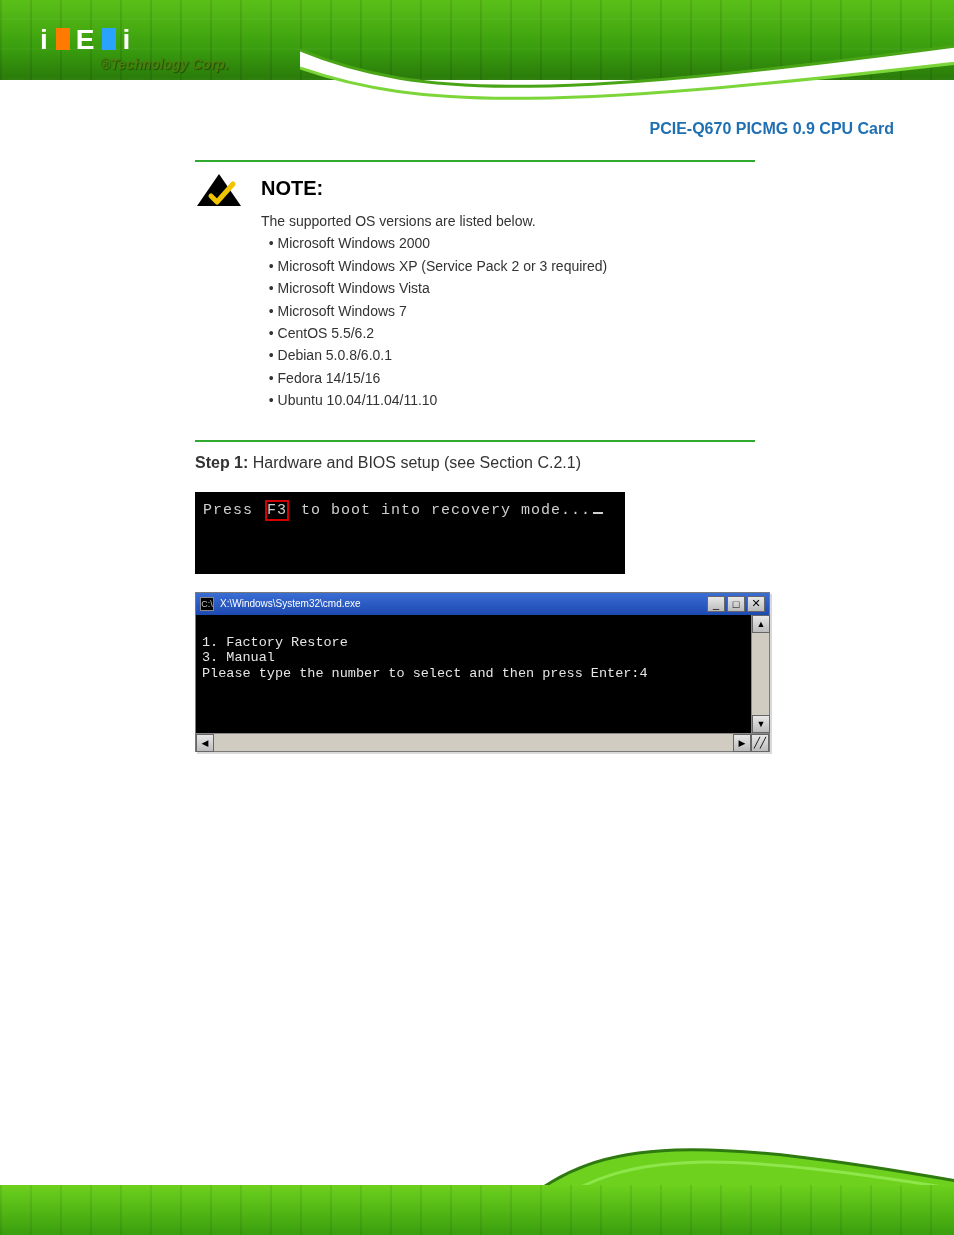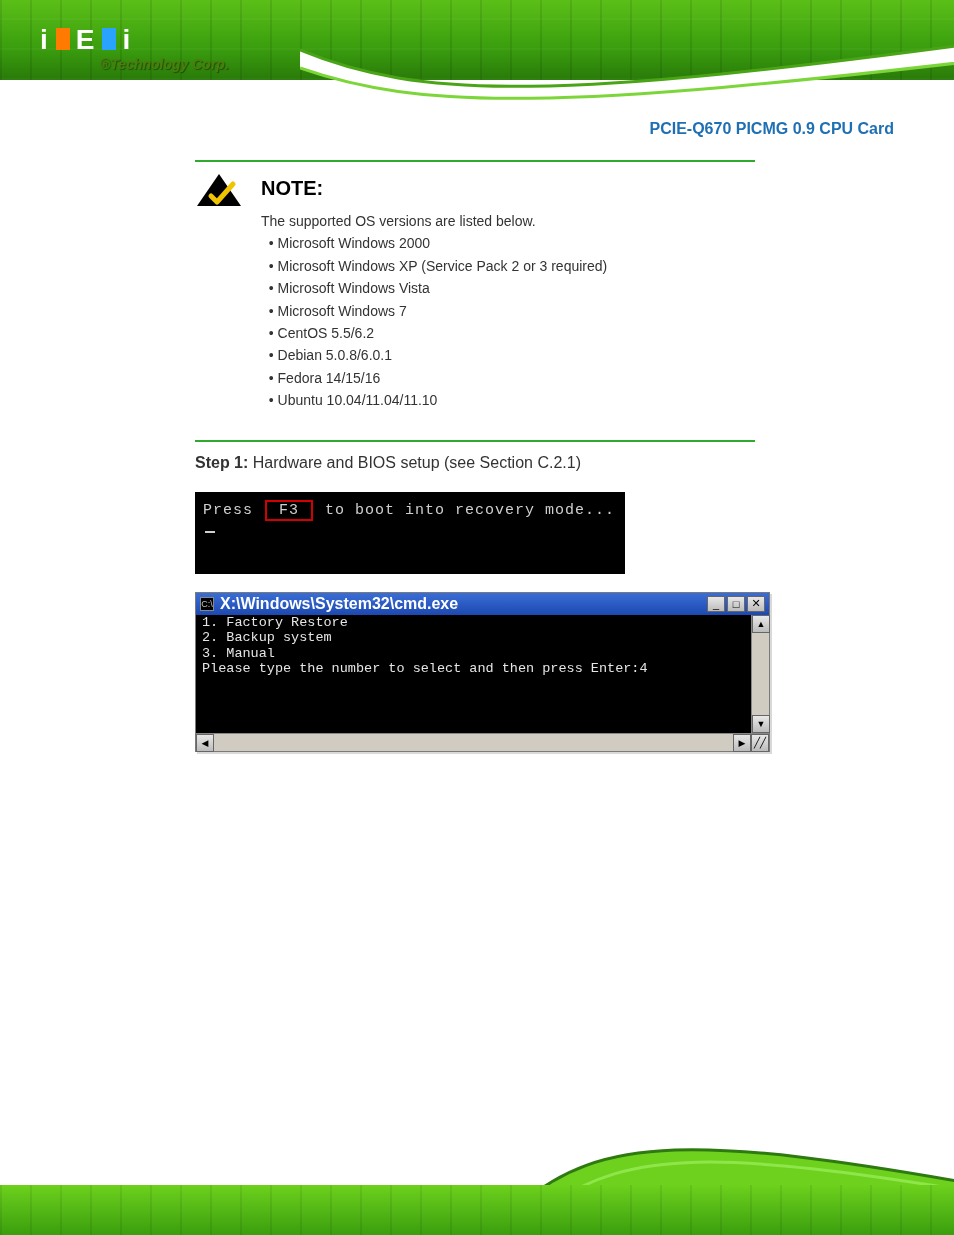--- a/index.html
+++ b/index.html
@@ -32,32 +32,32 @@
   .note-title { font-weight: bold; font-size: 20px; color: #000000; margin-bottom: 6px; }
   .hr-green-2 { height: 2px; background: #2faa2f; margin-top: 28px; margin-bottom: 6px; }
 
   .para { font-size: 14px; line-height: 1.9; color: #333; margin-top: 12px; }
   .step { font-size: 16px; line-height: 1.9; color: #333; margin-top: 6px; }
   .step b { font-weight: bold; }
 
   
   .shot1 { margin-top: 14px; width: 430px; height: 82px; background:#000; position: relative; font-family: "Courier New", monospace; color:#cfcfcf; }
   .shot1-text { position:absolute; top:8px; left:8px; font-size:15px; letter-spacing:1px; }
-  .f3box { display:inline-block; border:2px solid #d20000; padding:0 12px; margin:0 2px; color:#cfcfcf;}
+  .f3box { display:inline-block; border:2px solid #d20000; padding:0 0; margin:0 2px; color:#cfcfcf;}
   .cursor { display:inline-block; width:10px; height:2px; background:#cfcfcf; vertical-align: baseline; margin-left:2px;}
 
   
   .cmd { margin-top: 14px; width: 575px; border: 1px solid #7a7a7a; background:#d8d3c8; box-shadow: 2px 2px 0 rgba(0,0,0,.15); }
   .cmd-titlebar { height: 22px; background: linear-gradient(180deg, #3a6ed5 0%, #1c49b0 100%); display:flex; align-items:center; padding: 0 4px; gap: 6px; }
   .cmd-titlebar .ticon { width:14px; height:14px; background:#000; border:1px solid #888; display:inline-flex; align-items:center; justify-content:center; color:#c0c0c0; font-size:9px; }
-  .cmd-titlebar .ttext { color:#fff; font-size:16px; font-weight:bold; flex:1; white-space:nowrap; overflow:hidden;}
+  .cmd-titlebar .ttext { color:#fff; font-size:10px; font-weight:normal; flex:1; white-space:nowrap; overflow:hidden;}
   .cmd-titlebar .tbtns { display:flex; gap:2px; }
   .cmd-titlebar .tbtn { width:18px; height:16px; background: linear-gradient(180deg,#e8e8e8,#bcbcbc); border:1px solid #666; display:flex; align-items:center; justify-content:center; font-size:11px; font-family: Arial; color:#000;}
   .cmd-body-wrap { position:relative; }
-  .cmd-body { background:#000; color:#e5e5e5; font-family:"Courier New", monospace; font-size:13.5px; line-height:1.15; padding:0 6px 4px 6px; height:118px; overflow:hidden;}
+  .cmd-body { background:#000; color:#e5e5e5; font-family:"Courier New", monospace; font-size:13.5px; line-height:1.15; padding:20px 6px 4px 6px; height:118px; overflow:hidden;}
   .cmd-body .line { white-space: pre; }
   .vscroll { position:absolute; top:0; right:0; width:18px; height:118px; background:#d8d3c8; border-left:1px solid #888; }
   .vscroll .arrow { width:18px; height:18px; background: linear-gradient(180deg,#e8e8e8,#bcbcbc); border:1px solid #666; display:flex; align-items:center; justify-content:center; font-size:9px;}
   .vscroll .track { height: calc(100% - 36px); background:#d0ccc2;}
   .hscroll { height:18px; background:#d8d3c8; border-top:1px solid #888; display:flex;}
   .hscroll .arrow { width:18px; height:18px; background: linear-gradient(180deg,#e8e8e8,#bcbcbc); border:1px solid #666; display:flex; align-items:center; justify-content:center; font-size:9px;}
   .hscroll .track { flex:1; background:#d0ccc2;}
   .hscroll .grip { width:18px; height:18px; background: linear-gradient(180deg,#e8e8e8,#bcbcbc); border:1px solid #666; display:flex; align-items:center; justify-content:center; font-size:10px;}
 
   
@@ -144,21 +144,20 @@
       <span class="ttext">X:\Windows\System32\cmd.exe</span>
       <span class="tbtns">
         <span class="tbtn">_</span>
         <span class="tbtn">□</span>
         <span class="tbtn">✕</span>
       </span>
     </div>
     <div class="cmd-body-wrap">
       <div class="cmd-body">
         <div class="line">1. Factory Restore</div>
-        <div class="line">2. Backup system</div>
         <div class="line">3. Manual</div>
         <div class="line">Please type the number to select and then press Enter:4</div>
       </div>
       <div class="vscroll">
         <div class="arrow">▲</div>
         <div class="track"></div>
         <div class="arrow">▼</div>
       </div>
     </div>
     <div class="hscroll">

